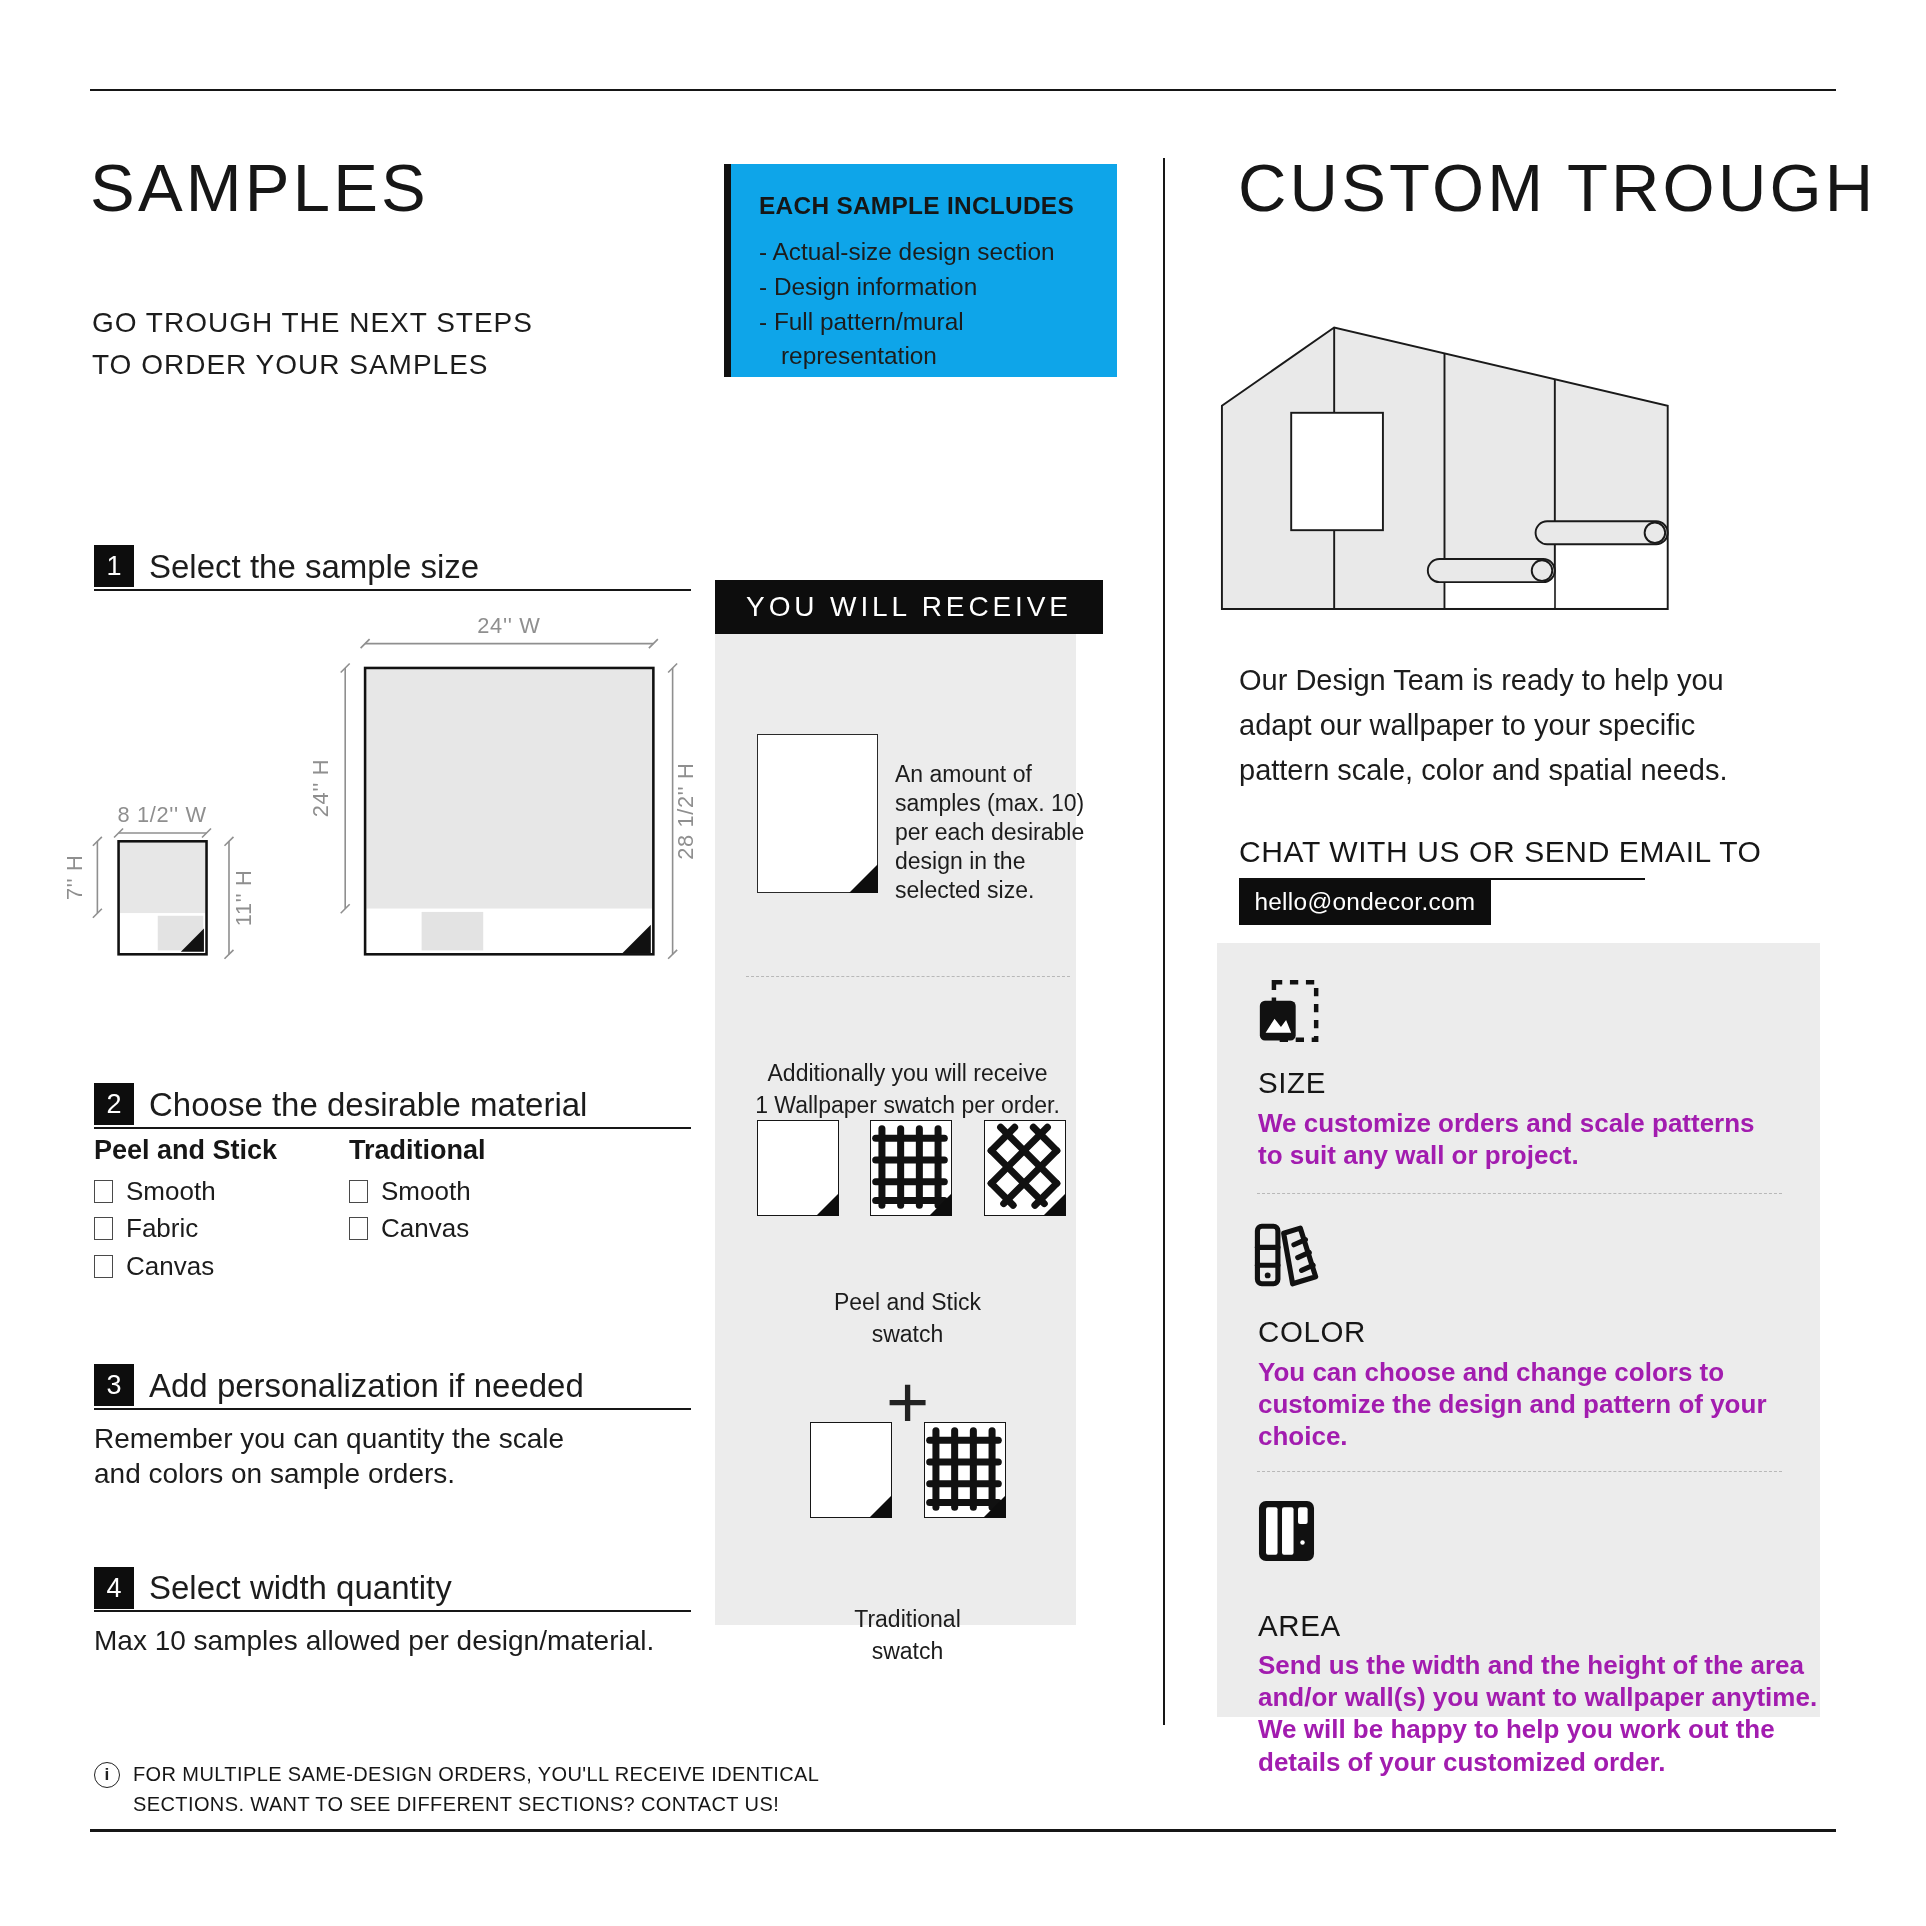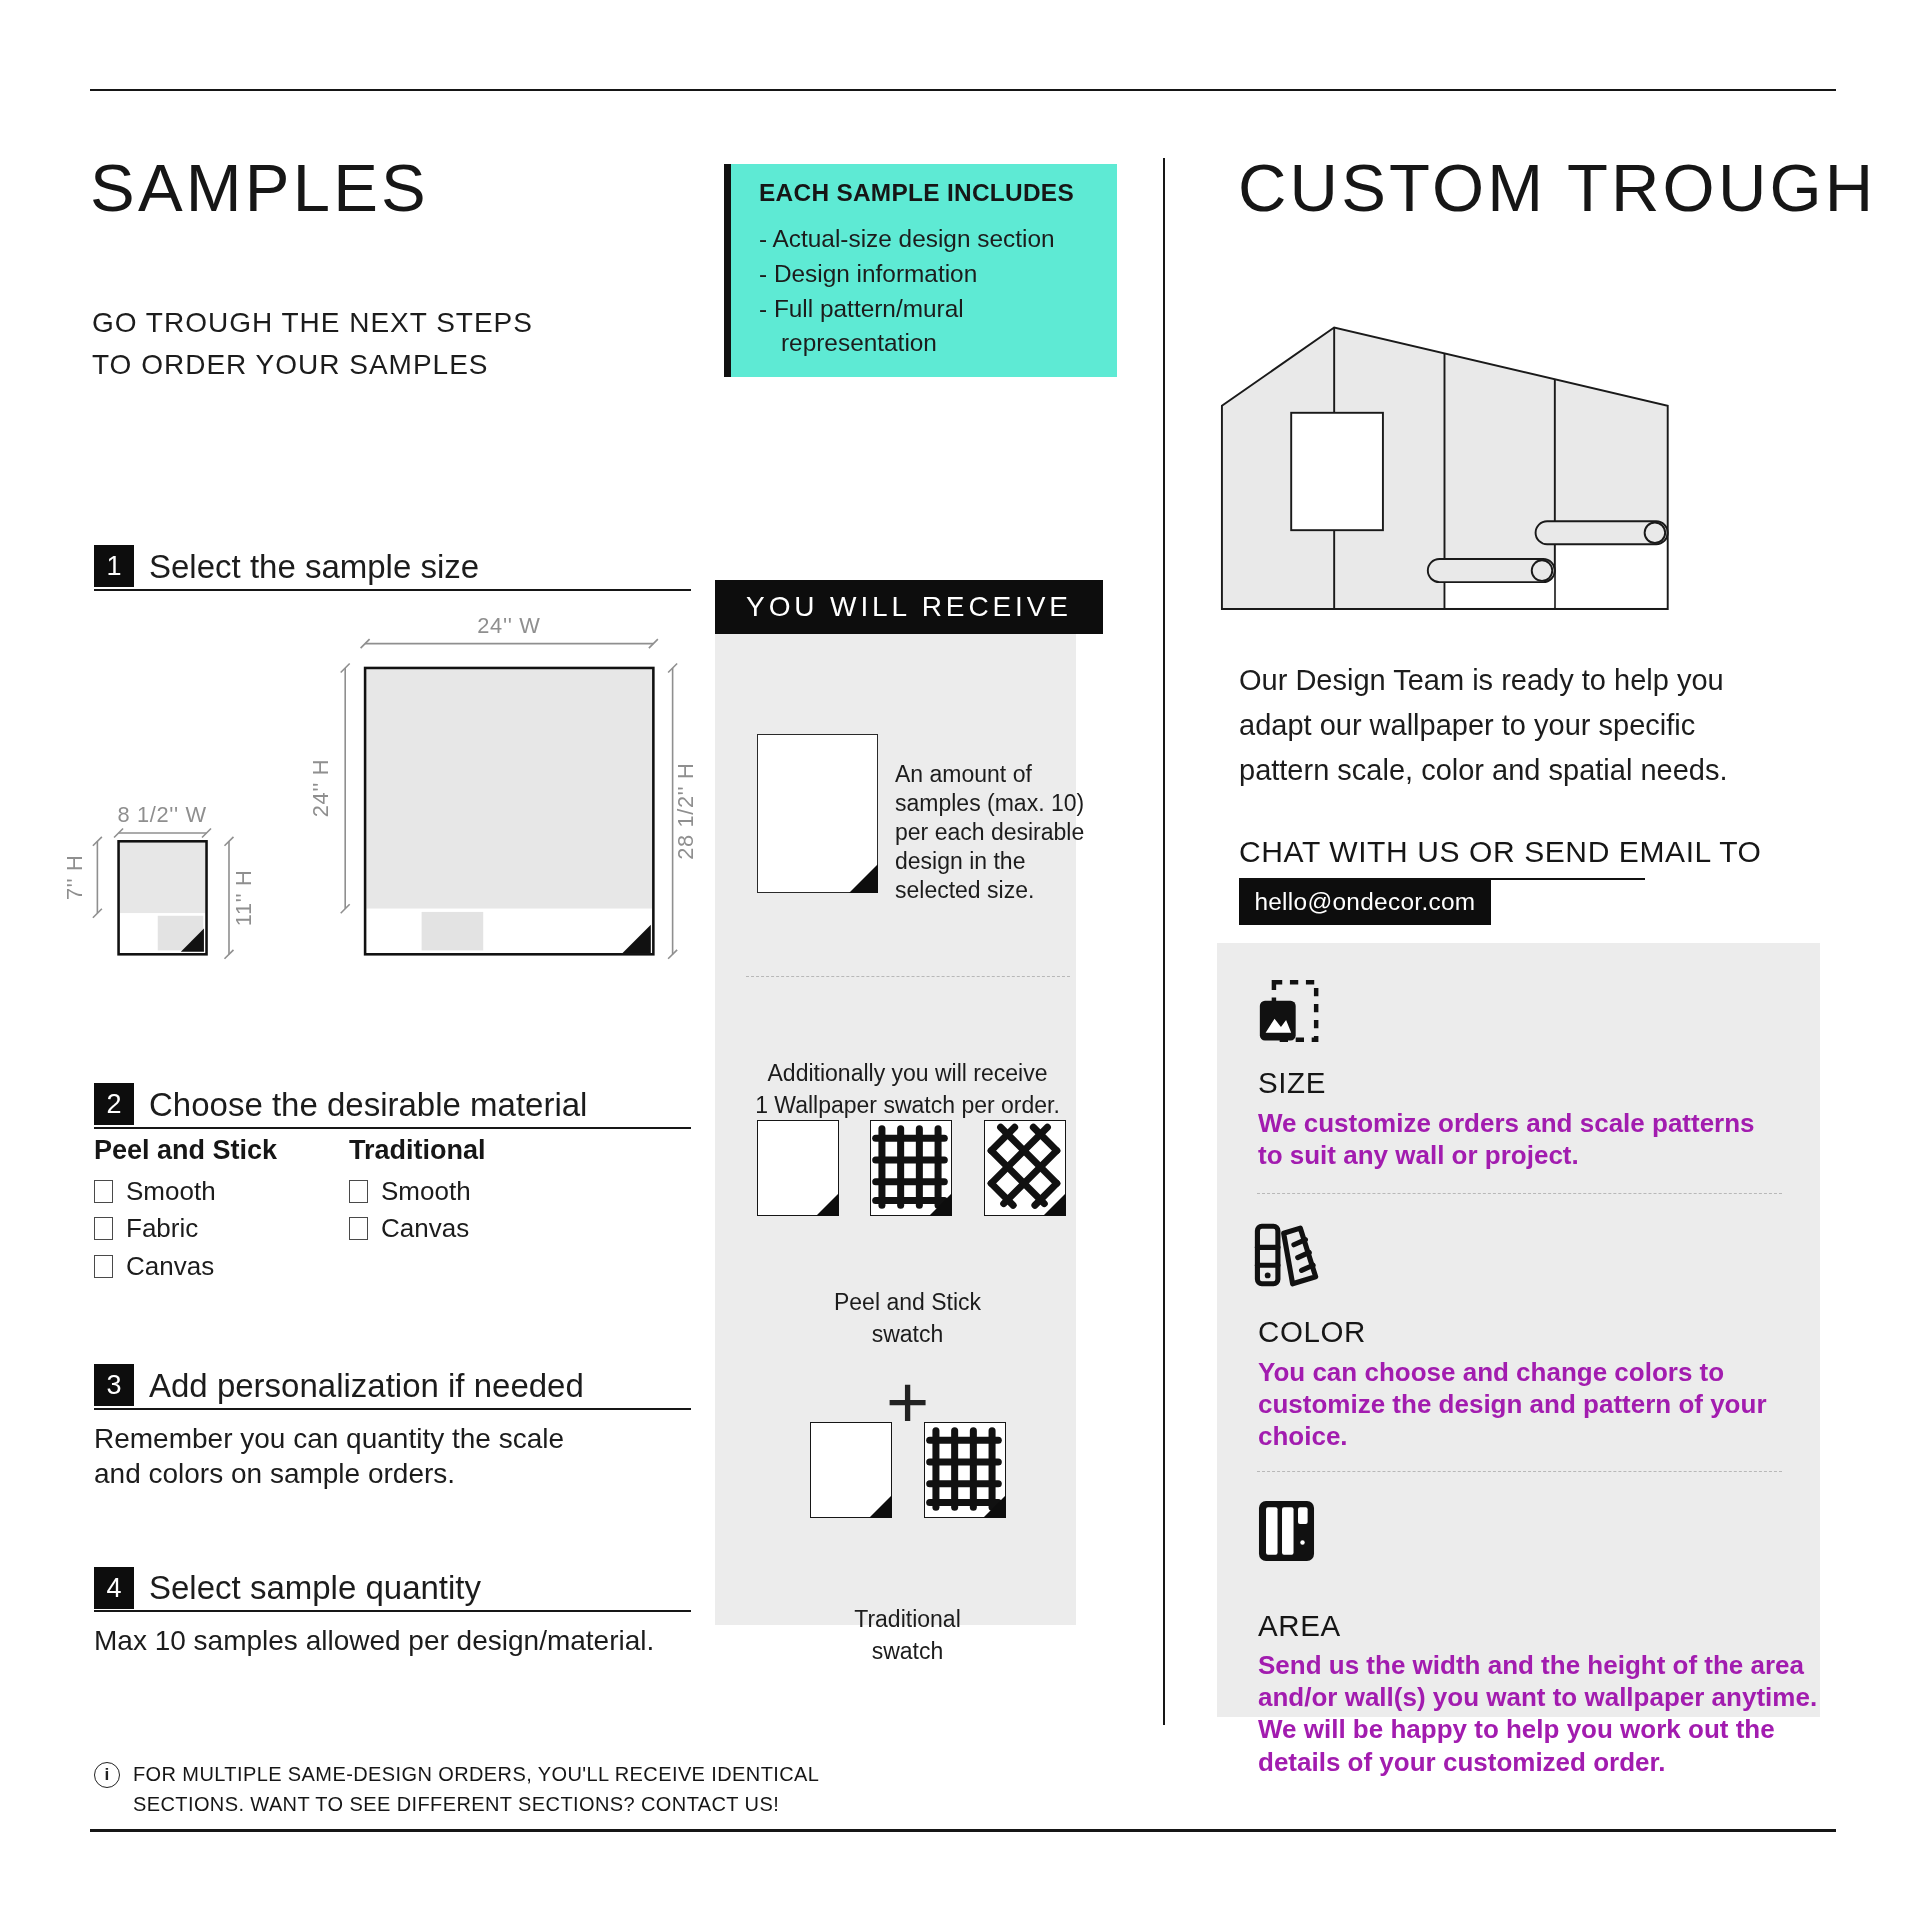--- a/index.html
+++ b/index.html
@@ -12,21 +12,21 @@
   .h1{font-size:67px;font-weight:300;letter-spacing:3.2px;color:#161616;white-space:nowrap;}
   .subtitle{font-size:28px;font-weight:400;letter-spacing:1px;line-height:1.5;white-space:pre-line;color:#1c1c1c;}
   .rule{background:#161616;}
   .badge{width:40px;height:42px;background:#0d0d0d;color:#fff;display:flex;align-items:center;justify-content:center;font-size:27px;font-weight:400;}
   .step-title{font-size:33px;font-weight:300;color:#1c1c1c;white-space:nowrap;}
   .step-underline{height:1.9px;background:#161616;}
   .body-txt{font-size:28px;font-weight:300;color:#1c1c1c;line-height:1.26;white-space:pre-line;}
   .mat-header{font-size:27px;font-weight:700;color:#161616;white-space:nowrap;}
   .opt{display:flex;align-items:center;gap:13px;font-size:26px;font-weight:300;color:#1c1c1c;white-space:nowrap;}
   .cb{width:19px;height:23px;border:1.9px solid #4a4a4a;background:#fff;box-sizing:border-box;flex:0 0 auto;}
-  .inc-box{background:#5eead4;border-left:7.7px solid #111;padding:15px 18px 0 28px;box-sizing:border-box;}
+  .inc-box{background:#0ea5e9;border-left:7.7px solid #111;padding:28px 18px 0 28px;box-sizing:border-box;}
   .inc-title{font-size:24.4px;font-weight:700;letter-spacing:0.3px;margin-bottom:15.4px;color:#161616;}
   .inc-item{font-size:24.4px;line-height:1.42;color:#1c1c1c;padding-left:22px;text-indent:-22px;white-space:pre-line;}
   .ywr{background:#0d0d0d;color:#fff;display:flex;align-items:center;justify-content:center;font-size:28px;letter-spacing:3.9px;white-space:nowrap;}
   .panel{background:#ececec;}
   .mid-txt{font-size:23px;line-height:1.26;color:#1c1c1c;white-space:pre-line;}
   .mid-label{font-size:23px;line-height:1.38;color:#1c1c1c;white-space:pre-line;}
   .center{text-align:center;margin-top:44px;}
   .dash{border-top:1.9px dashed #b8b8b8;height:0;}
   .swatch{width:82px;height:96px;background:#fff;border:1.9px solid #161616;box-sizing:border-box;}
   .fold::after{content:"";position:absolute;right:-0.6px;bottom:-0.6px;width:0;height:0;
@@ -134,21 +134,21 @@
   <span>Canvas</span>
 </div>
 
 <div class="abs badge" style="left:94px;top:1364px;">3</div>
 <div class="abs step-title" style="left:149px;top:1367px;">Add personalization if needed</div>
 <div class="abs step-underline" style="left:94px;top:1408px;width:597px;"></div>
 <div class="abs body-txt" style="left:94px;top:1421px;">Remember you can quantity the scale
 and colors on sample orders.</div>
 
 <div class="abs badge" style="left:94px;top:1567px;">4</div>
-<div class="abs step-title" style="left:149px;top:1569px;">Select sample quantity</div>
+<div class="abs step-title" style="left:149px;top:1569px;">Select width quantity</div>
 <div class="abs step-underline" style="left:94px;top:1610px;width:597px;"></div>
 <div class="abs body-txt" style="left:94px;top:1623px;">Max 10 samples allowed per design/material.</div>
 
 <div class="abs note" style="left:94px;top:1759px;width:803px;">
   <span class="note-icon">i</span>
   <span class="note-txt">FOR MULTIPLE SAME-DESIGN ORDERS, YOU'LL RECEIVE IDENTICAL
 SECTIONS. WANT TO SEE DIFFERENT SECTIONS? CONTACT US!</span>
 </div>
 
 <div class="abs inc-box" style="left:724px;top:164px;width:393px;height:213px;">

